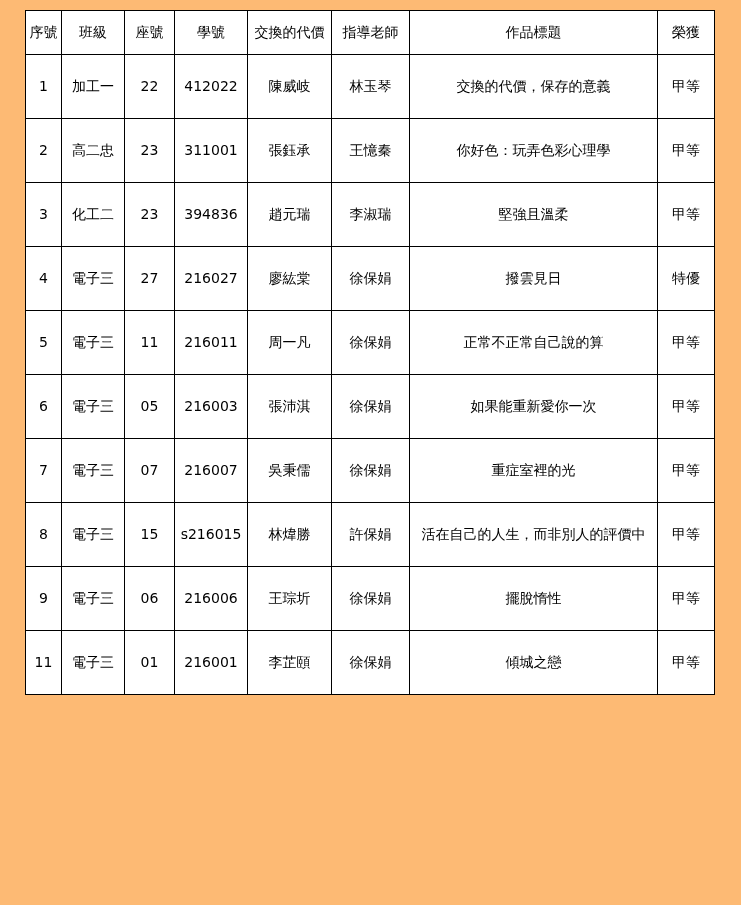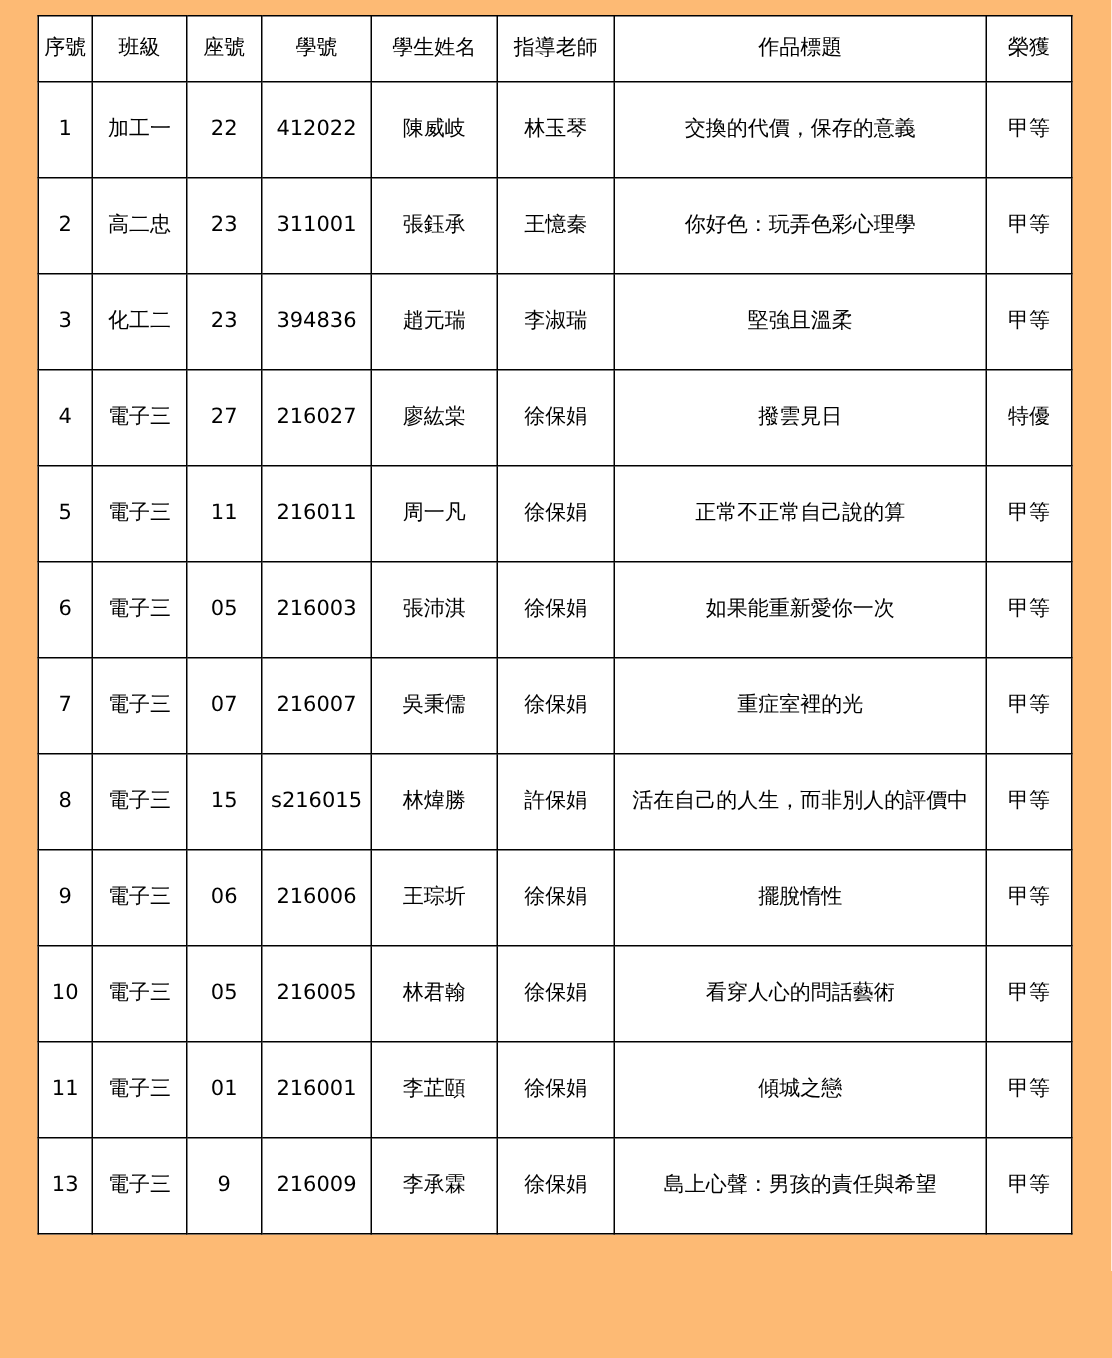--- a/index.html
+++ b/index.html
@@ -57,21 +57,21 @@
         <col style="width: 78px;">
         <col style="width: 248px;">
         <col style="width: 57px;">
       </colgroup>
     <thead>
       <tr id="header-row">
           <th>序號</th>
           <th>班級</th>
           <th>座號</th>
           <th>學號</th>
-          <th>學生姓名</th>
+          <th>交換的代價</th>
           <th>指導老師</th>
           <th>作品標題</th>
           <th>榮獲</th>
         </tr>
     </thead>
     <tbody id="table-body">
         <tr>
           <td>1</td>
           <td>加工一</td>
           <td>22</td>
@@ -155,44 +155,24 @@
           <td>9</td>
           <td>電子三</td>
           <td>06</td>
           <td>216006</td>
           <td>王琮圻</td>
           <td>徐保娟</td>
           <td>擺脫惰性</td>
           <td>甲等</td>
         </tr>
         <tr>
-          <td>10</td>
-          <td>電子三</td>
-          <td>05</td>
-          <td>216005</td>
-          <td>林君翰</td>
-          <td>徐保娟</td>
-          <td>看穿人心的問話藝術</td>
-          <td>甲等</td>
-        </tr>
-        <tr>
           <td>11</td>
           <td>電子三</td>
           <td>01</td>
           <td>216001</td>
           <td>李芷頤</td>
           <td>徐保娟</td>
           <td>傾城之戀</td>
           <td>甲等</td>
         </tr>
-        <tr>
-          <td>13</td>
-          <td>電子三</td>
-          <td>9</td>
-          <td>216009</td>
-          <td>李承霖</td>
-          <td>徐保娟</td>
-          <td>島上心聲：男孩的責任與希望</td>
-          <td>甲等</td>
-        </tr>
       </tbody>
   </table>
 </div>
 
 </body></html>

